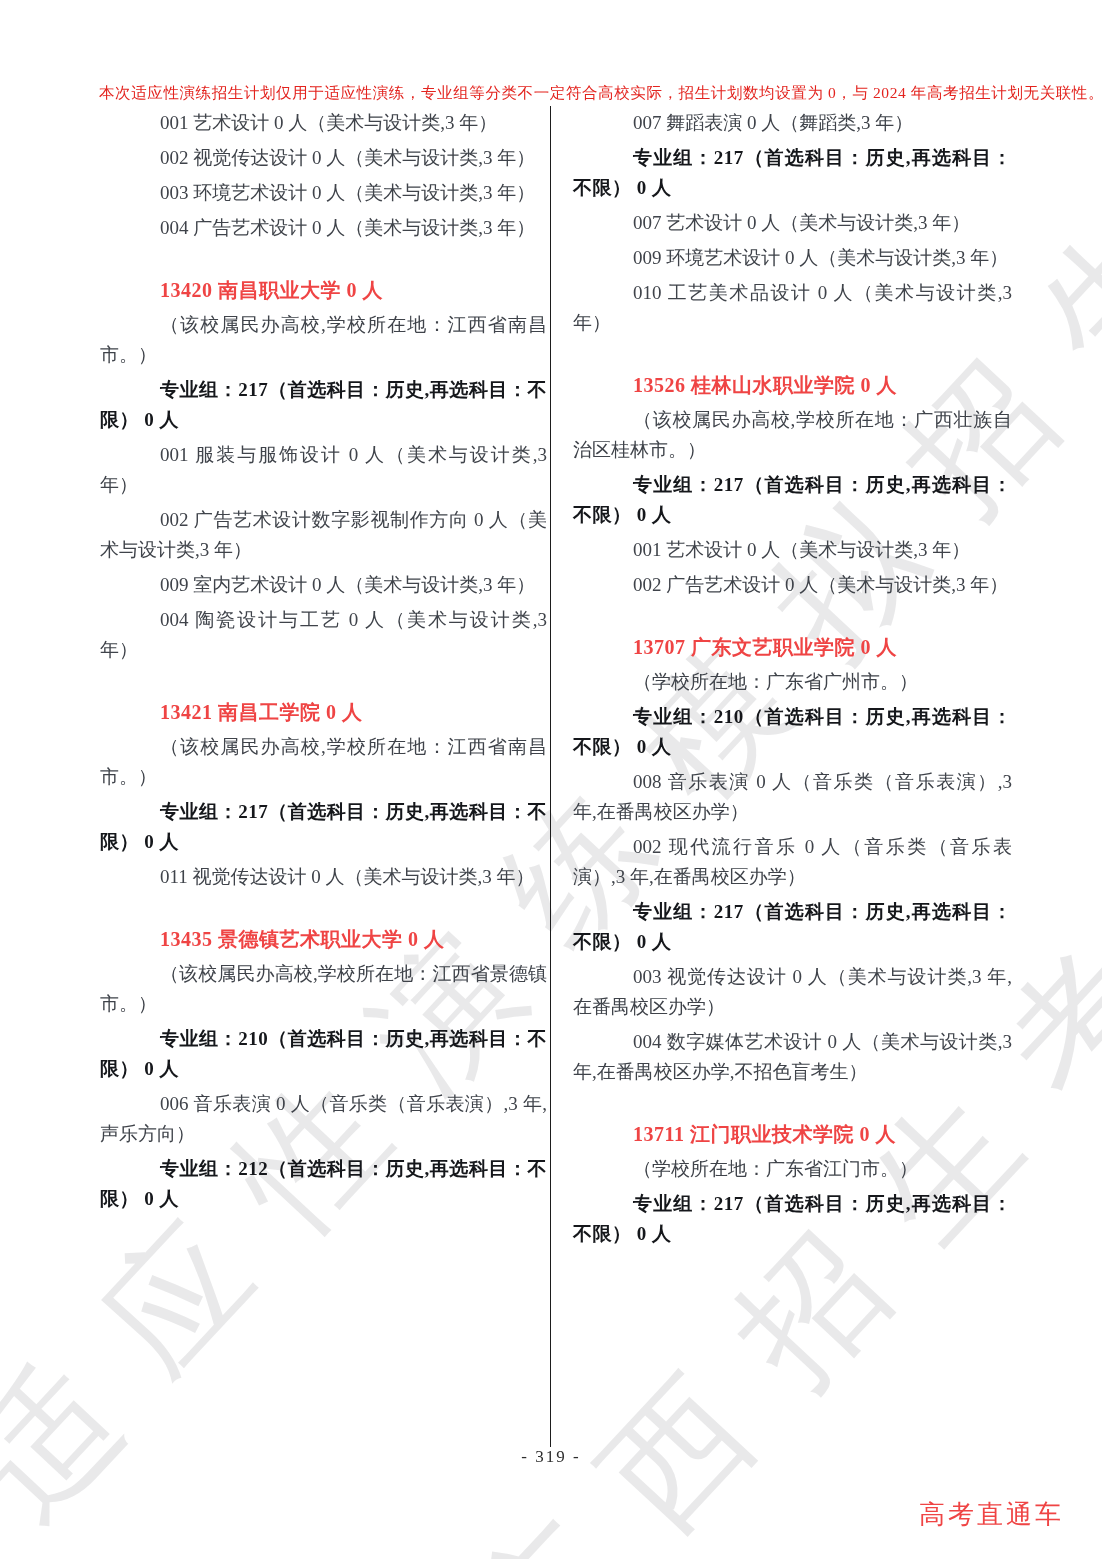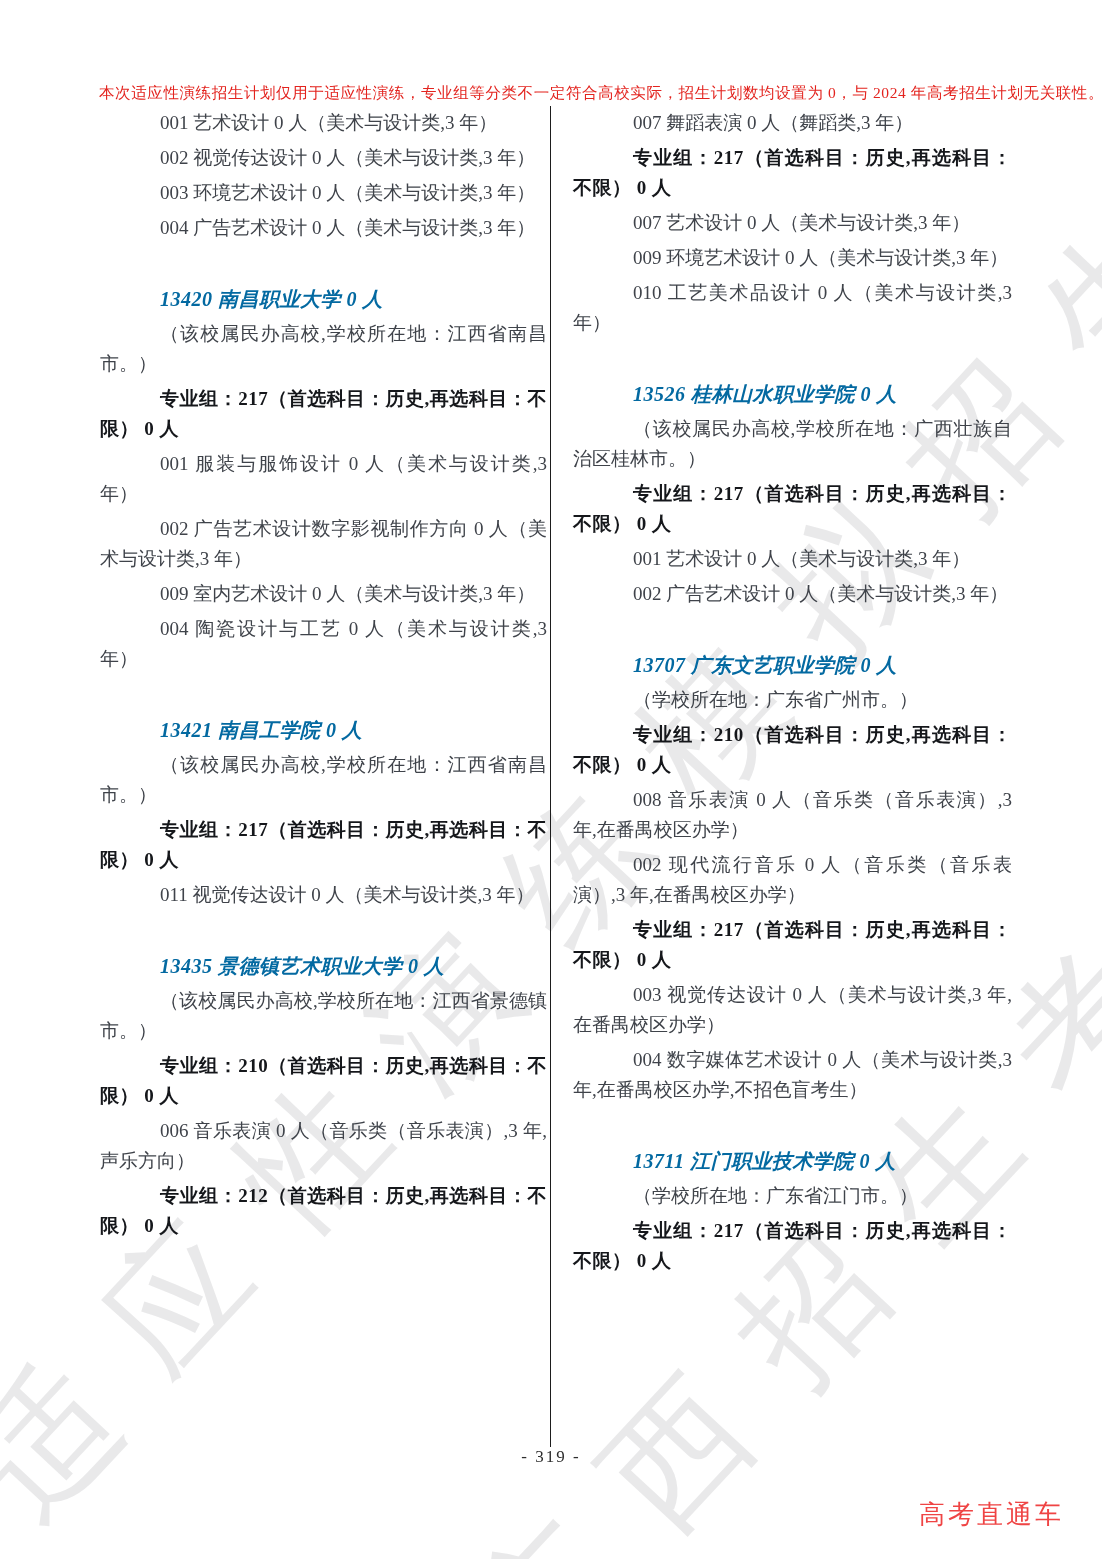--- a/index.html
+++ b/index.html
@@ -38,22 +38,22 @@
     position:absolute;top:108px;z-index:1;
     font-size:19px;color:#3f434a;
     line-height:30px;
     text-align:justify;
   }
   .col-left{left:100px;width:447px;}
   .col-right{left:573px;width:439px;}
   .para{margin:5px 0;text-indent:60px;}
   .para:first-child{margin-top:0;}
   .para.school{
-    font-weight:bold;color:#0369a1;font-size:20px;
-    margin-top:41px;letter-spacing:0.5px;font-style:italic;
+    font-weight:bold;color:#ef4444;font-size:20px;
+    margin-top:32px;letter-spacing:0.5px;
   }
   .para.group{font-weight:bold;color:#15171b;letter-spacing:0.5px;}
   .page-number{
     position:absolute;left:0;top:1447px;width:1102px;
     text-align:center;font-size:17px;color:#2e2e2e;
     letter-spacing:2px;z-index:2;
   }
   .brand{
     position:absolute;top:1497px;right:38px;
     font-size:26px;color:#ef4444;letter-spacing:3px;

